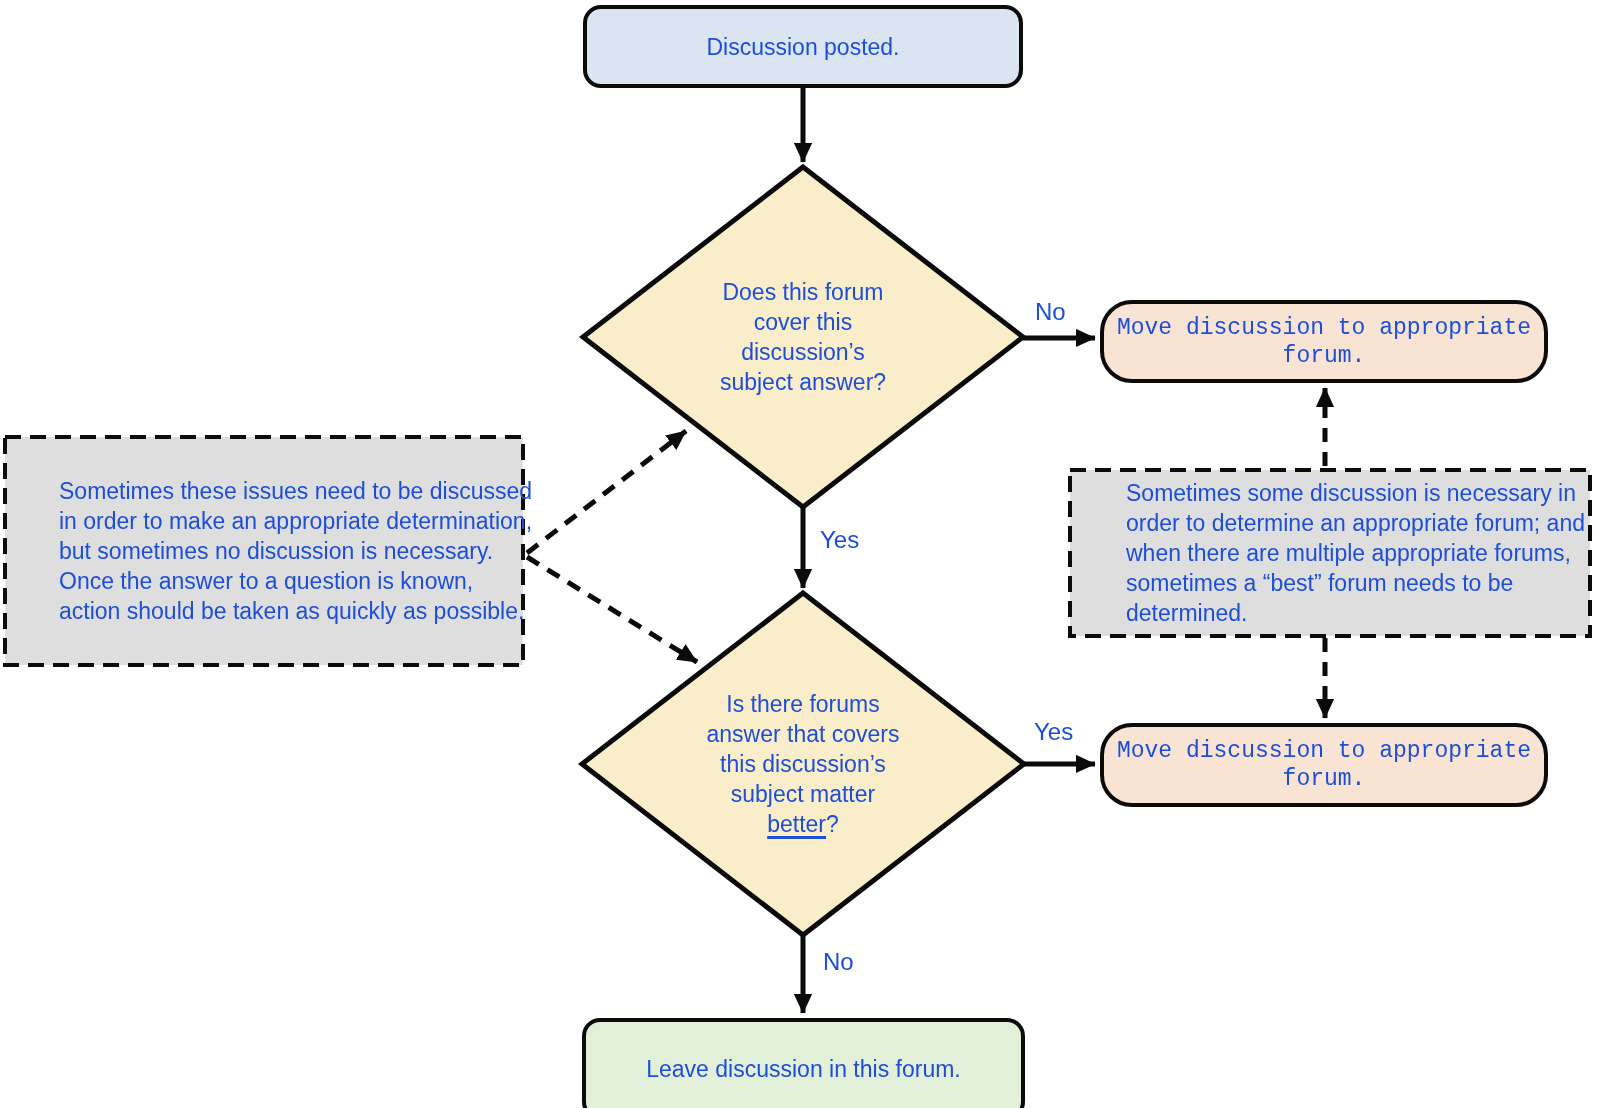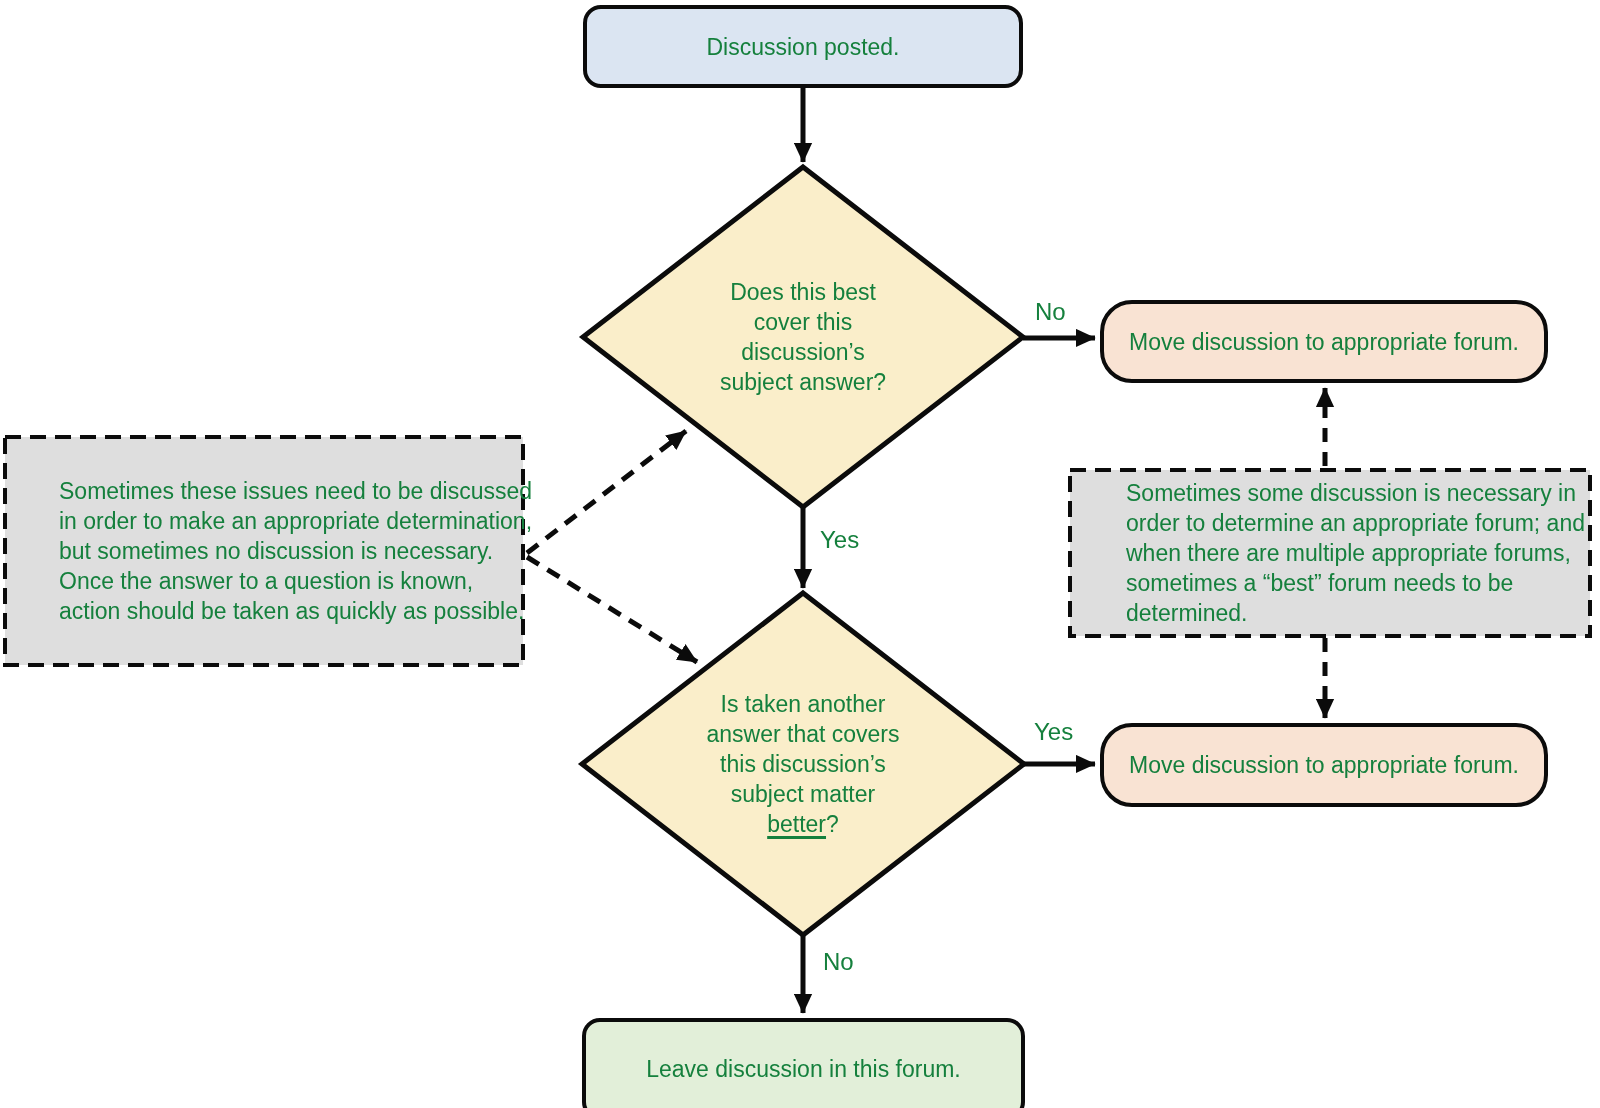--- a/index.html
+++ b/index.html
@@ -1,34 +1,34 @@
 <!DOCTYPE html>
 <html><head>
 <meta charset="utf-8">
 <style>
   html,body{margin:0;padding:0;background:#ffffff;}
   #stage{
     position:relative;
     width:1600px;height:1108px;
     background:#ffffff;
     font-family:"Liberation Sans","DejaVu Sans",sans-serif;
-    color:#15803d;
+    color:#1d4ed8;
     overflow:hidden;
   }
   #wires{position:absolute;left:0;top:0;width:1600px;height:1108px;}
   .node{
     position:absolute;
     box-sizing:border-box;
     border:4px solid #0b0b0b;
     display:flex;align-items:center;justify-content:center;
     text-align:center;
     font-size:23px;line-height:28px;
   }
   .rounded-sm{border-radius:18px;}
-  .rounded-lg{border-radius:32px;}
+  .rounded-lg{border-radius:32px;font-family:Liberation Mono, monospace;}
   .diamond-text{
     position:absolute;
     display:flex;flex-direction:column;align-items:center;justify-content:center;
     text-align:center;
     font-size:23px;line-height:30px;
   }
   .note-text{
     position:absolute;
     display:flex;flex-direction:column;justify-content:center;
     text-align:left;
@@ -85,28 +85,28 @@
 
   <div class="node rounded-lg" style="left: 1100px; top: 723px; width: 448px; height: 84px; background-color: rgb(249, 227, 211);">
     <span>Move discussion to appropriate forum.</span>
   </div>
 
   <div class="node rounded-sm" style="left: 582px; top: 1018px; width: 443px; height: 102px; background-color: rgb(226, 239, 217);">
     <span>Leave discussion in this forum.</span>
   </div>
 
   <div class="diamond-text" style="left:663px;top:277px;width:280px;height:120px;">
-    <div>Does this best</div>
+    <div>Does this forum</div>
     <div>cover this</div>
     <div>discussion’s</div>
     <div>subject answer?</div>
   </div>
 
   <div class="diamond-text" style="left:663px;top:689px;width:280px;height:150px;">
-    <div>Is taken another</div>
+    <div>Is there forums</div>
     <div>answer that covers</div>
     <div>this discussion’s</div>
     <div>subject matter</div>
     <div>
       <span class="u">better</span><span>?</span>
     </div>
   </div>
 
   <div class="note-text" style="left:27px;top:437px;width:478px;height:228px;margin-left:32px;">Sometimes these issues need to be discussed in order to make an appropriate determination, but sometimes no discussion is necessary. Once the answer to a question is known, action should be taken as quickly as possible.</div>
 

